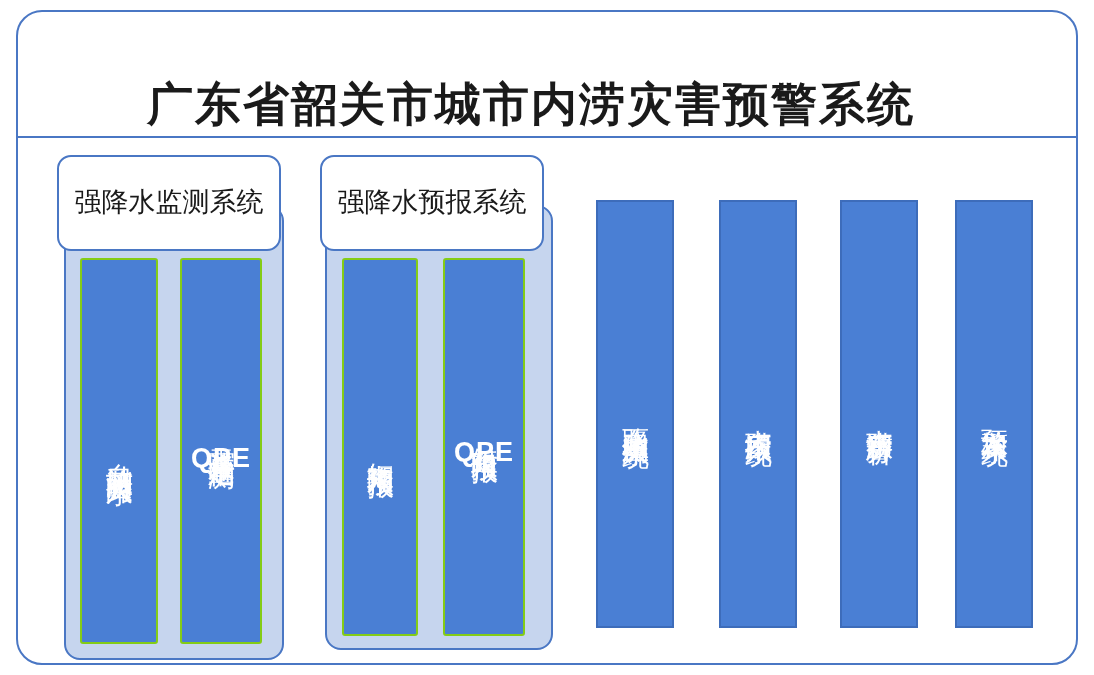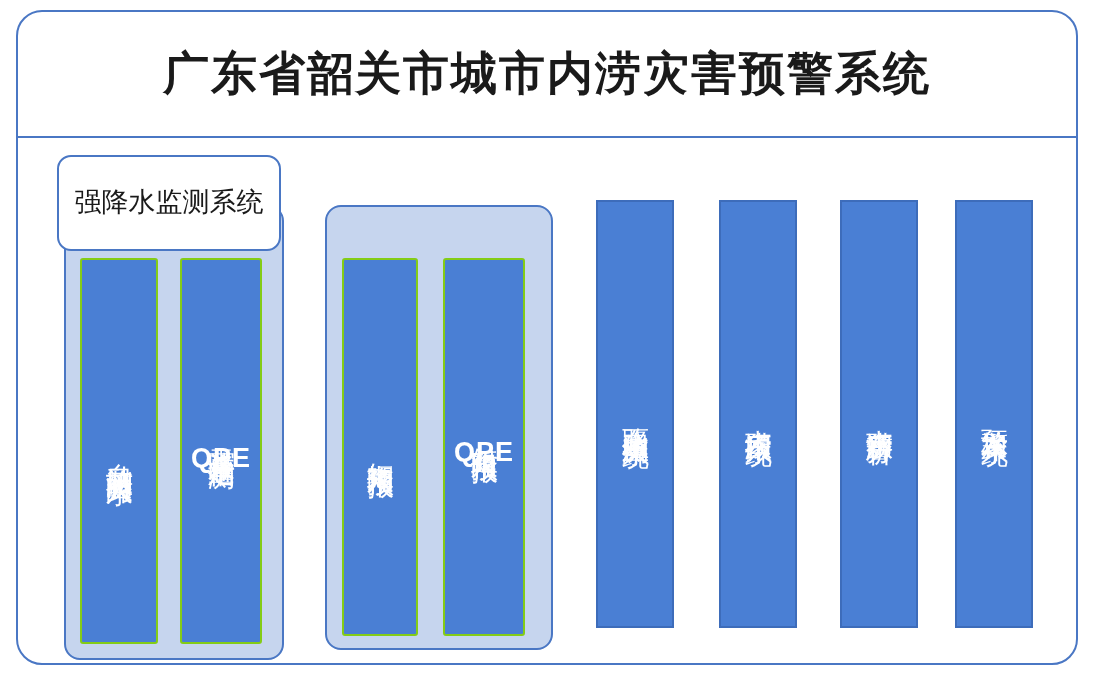--- a/index.html
+++ b/index.html
@@ -30,26 +30,26 @@
     height: 655px;
     border: 2px solid #4a77c4;
     border-radius: 26px;
     box-sizing: border-box;
     background: #ffffff;
   }
 
   
   .title-bar {
     position: absolute;
-    left: 18px;
+    left: 2px;
     top: 12px;
     width: 1058px;
     height: 124px;
     display: flex;
-    align-items: center;
+    align-items: flex-end;
     justify-content: center;
     box-sizing: border-box;
   }
   .title-text {
     font-size: 46px;
     font-weight: bold;
     color: #1a1a1a;
     letter-spacing: 2px;
     white-space: nowrap;
     font-family: "Liberation Sans", "DejaVu Sans", sans-serif;
@@ -135,20 +135,21 @@
   <div class="group-label" style="left:57px; top:155px; width:224px; height:96px;">强降水监测系统</div>
   <div class="vbar inner" style="left:80px; top:258px; width:78px; height:386px;">
     <span class="vtext">自动站监测实时降水</span>
   </div>
   <div class="vbar inner" style="left:180px; top:258px; width:82px; height:386px; flex-direction: column;">
     <span class="vtext">雷达降水定量估测</span>
     <span class="qpe">QPE</span>
   </div>
 
   <div class="group" style="left:325px; top:205px; width:228px; height:445px;"></div>
+  <div class="group-label" style="left:320px; top:155px; width:224px; height:96px;">强降水预报系统</div>
   <div class="vbar inner" style="left:342px; top:258px; width:76px; height:378px;">
     <span class="vtext">短期降水预报</span>
   </div>
   <div class="vbar inner" style="left:443px; top:258px; width:82px; height:378px; flex-direction: column;">
     <span class="vtext">短时降水预报</span>
     <span class="qpe">QPE</span>
   </div>
 
   <div class="vbar" style="left:596px; top:200px; width:78px; height:428px;">
     <span class="vtext">路面水位监测系统</span>

